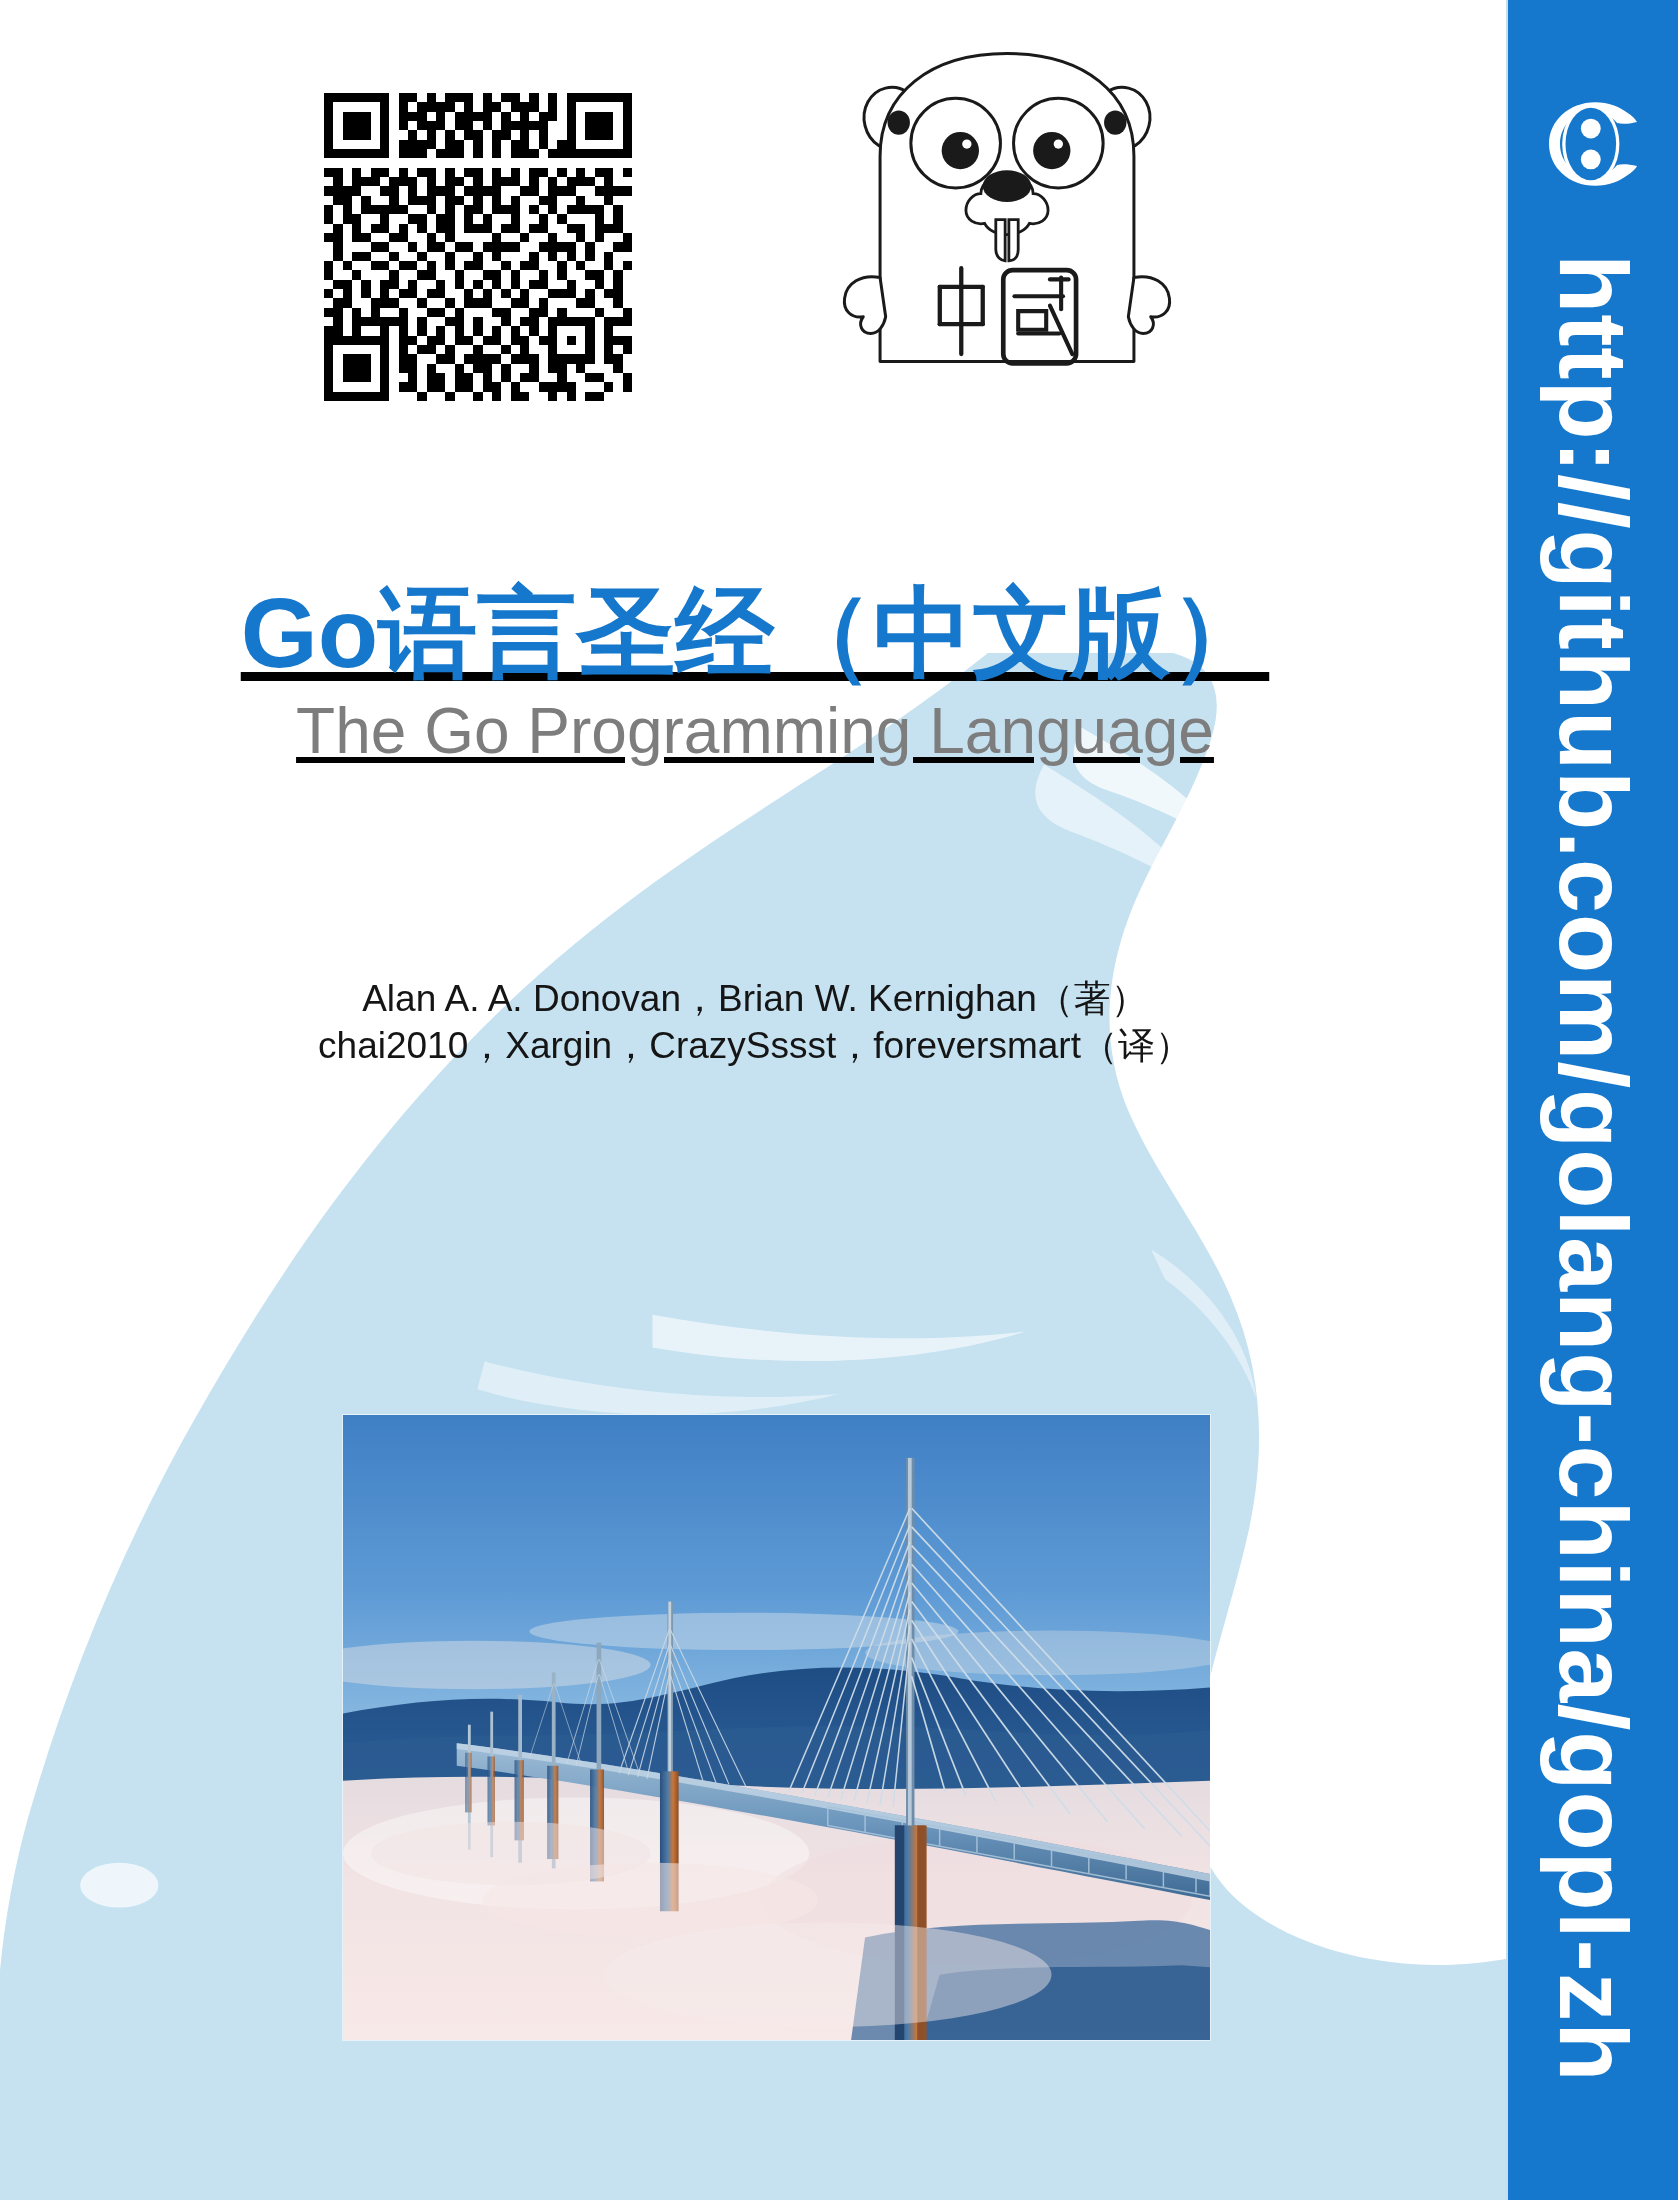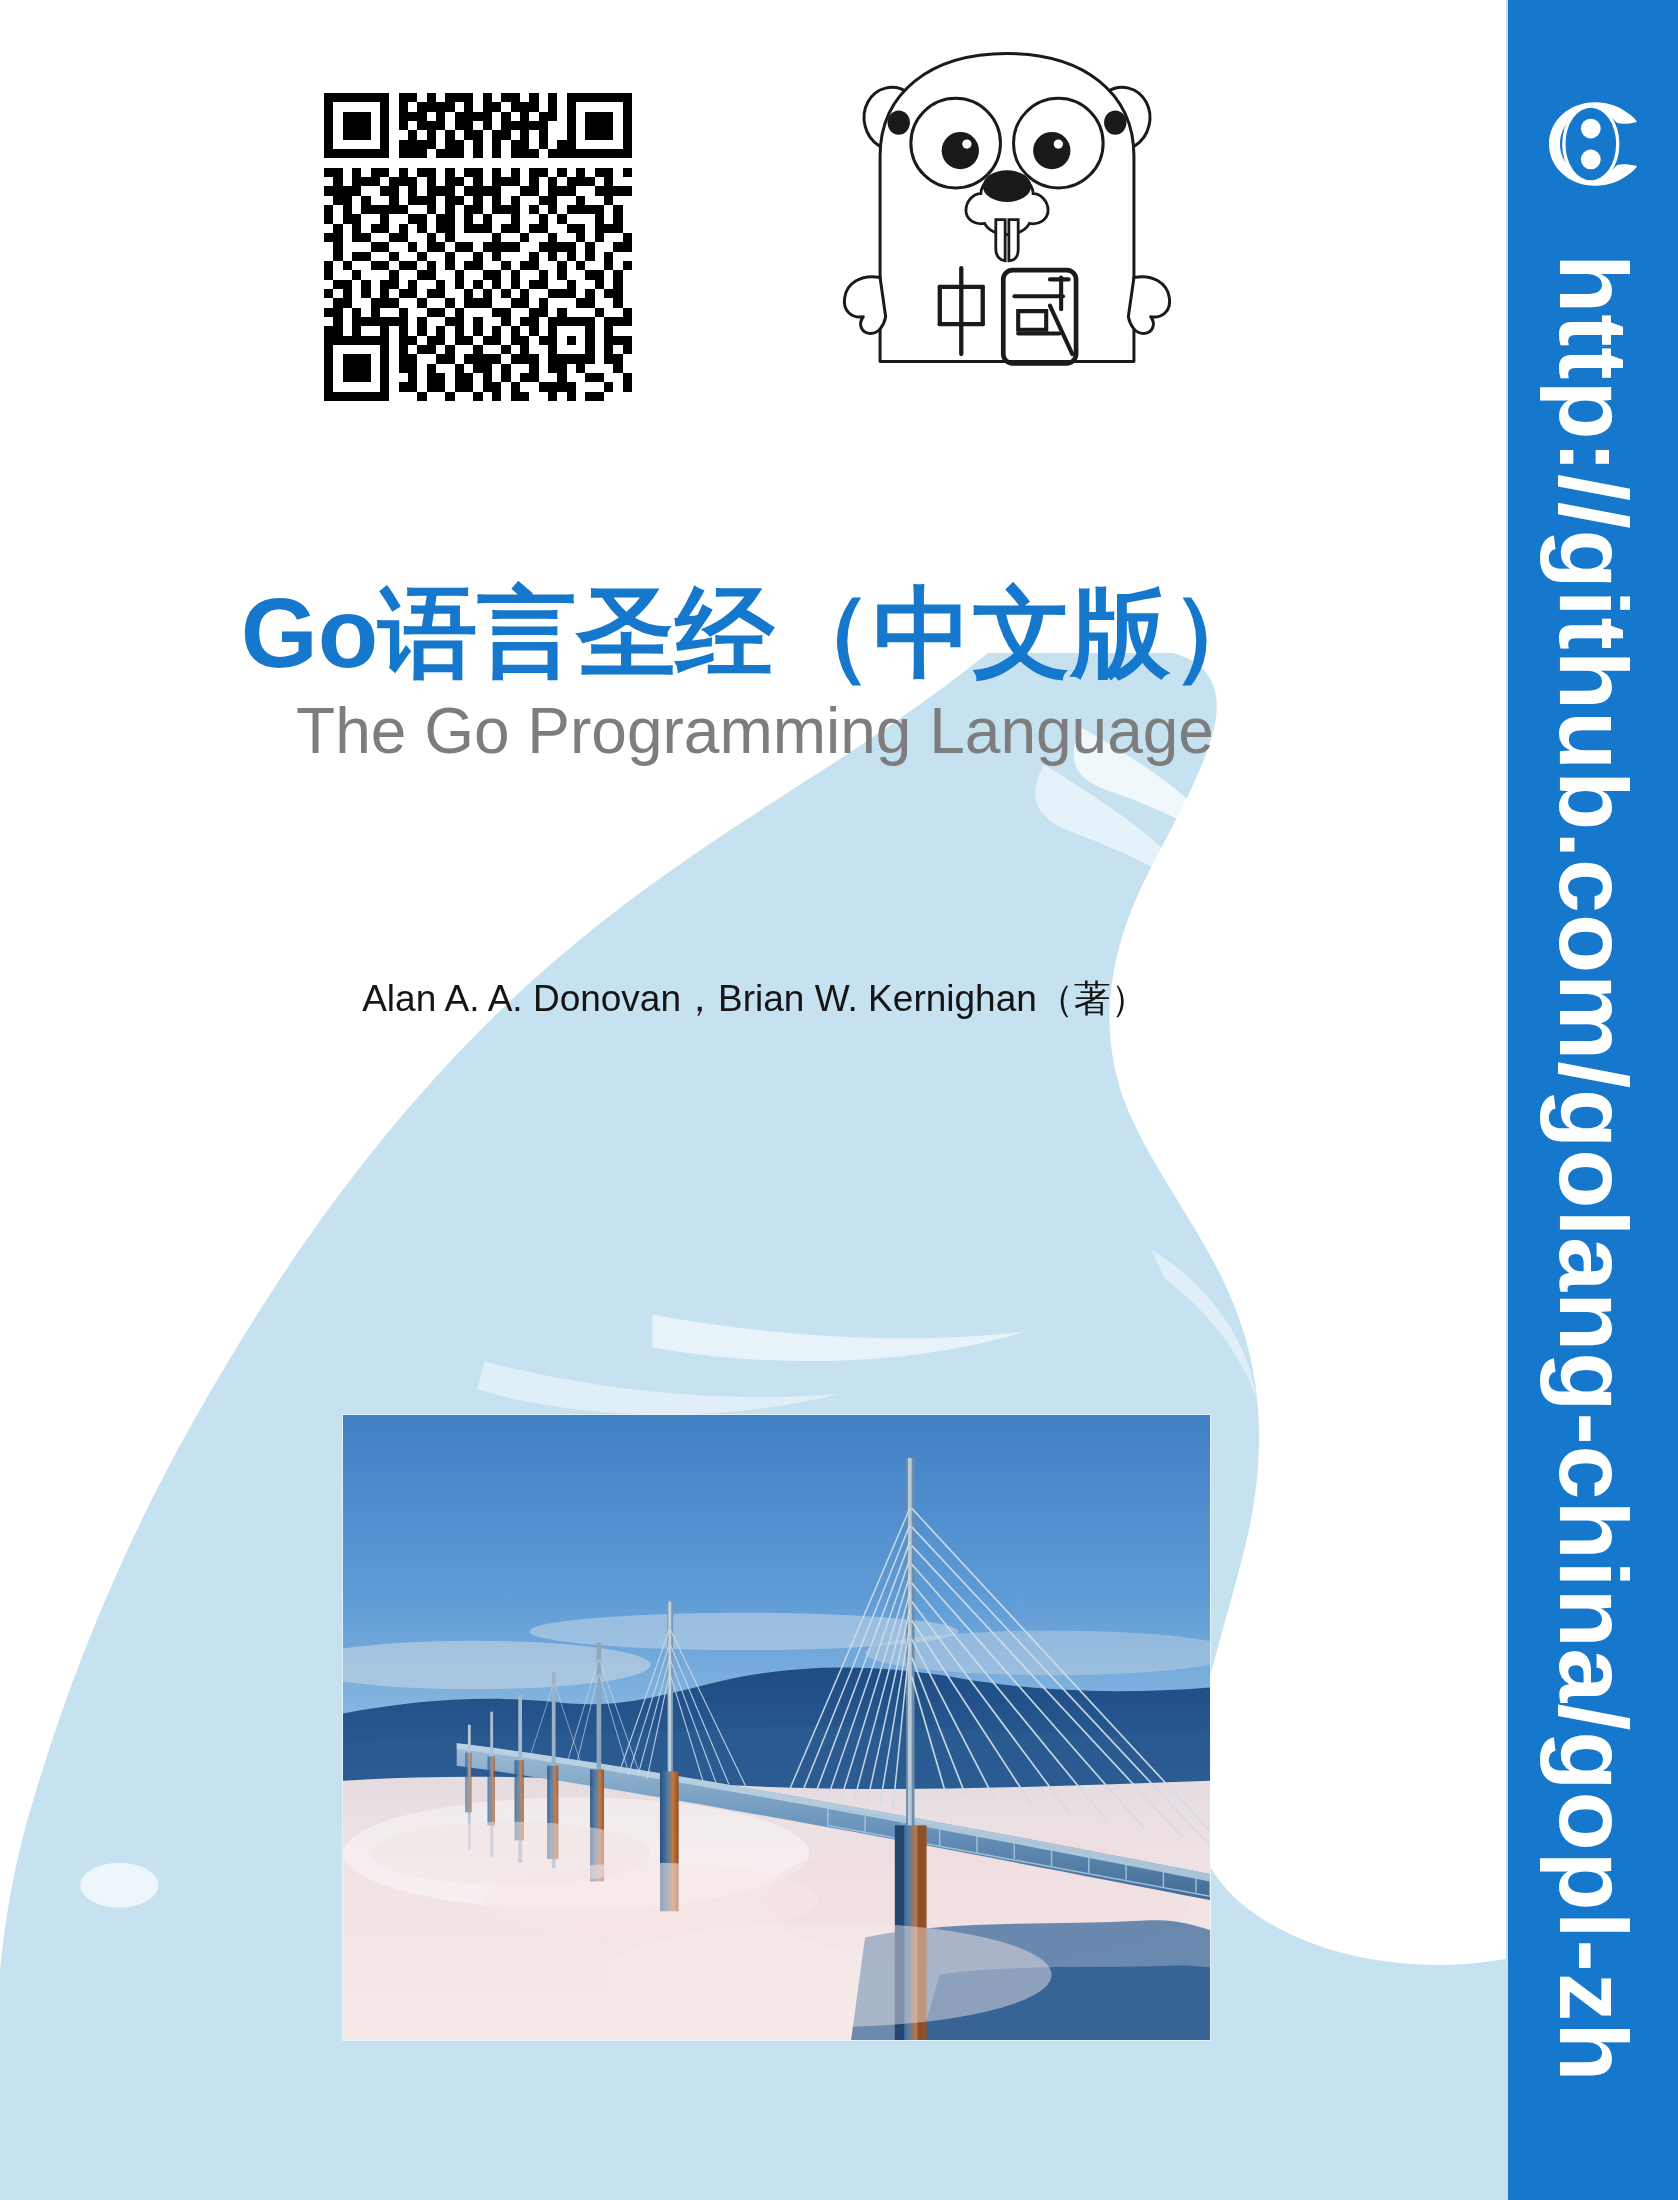--- a/index.html
+++ b/index.html
@@ -56,20 +56,21 @@
   }
 
   
   #title-block {
     position: absolute;
     left: 0;
     top: 578px;
     width: 1510px;
     z-index: 6;
     text-align: center;
+    text-decoration: underline;
   }
   #book-title-cn {
     font-size: 99px;
     font-weight: bold;
     color: #1678CC;
     letter-spacing: 0px;
     line-height: 1.12;
     margin: 0;
     white-space: nowrap;
   }
@@ -578,20 +579,21 @@
     </svg>
   </div>
 
   <div id="title-block">
     <h1 id="book-title-cn">Go语言圣经（中文版）</h1>
     <h2 id="book-title-en">The Go Programming Language</h2>
   </div>
 
   <div id="authors-block">
     <div class="author-line">Alan A. A. Donovan，Brian W. Kernighan（著）</div>
+    <div class="author-line">chai2010，Xargin，CrazySssst，foreversmart（译）</div>
   </div>
 
   <div id="bridge-photo">
     <svg viewBox="0 0 930 670" preserveAspectRatio="none">
       <defs>
         <linearGradient id="skyGrad" x1="0" y1="0" x2="0" y2="1">
           <stop offset="0%" stop-color="#3f7fc4"></stop>
           <stop offset="28%" stop-color="#5d9ad5"></stop>
           <stop offset="55%" stop-color="#93c0e3"></stop>
           <stop offset="78%" stop-color="#cfe0ee"></stop>

